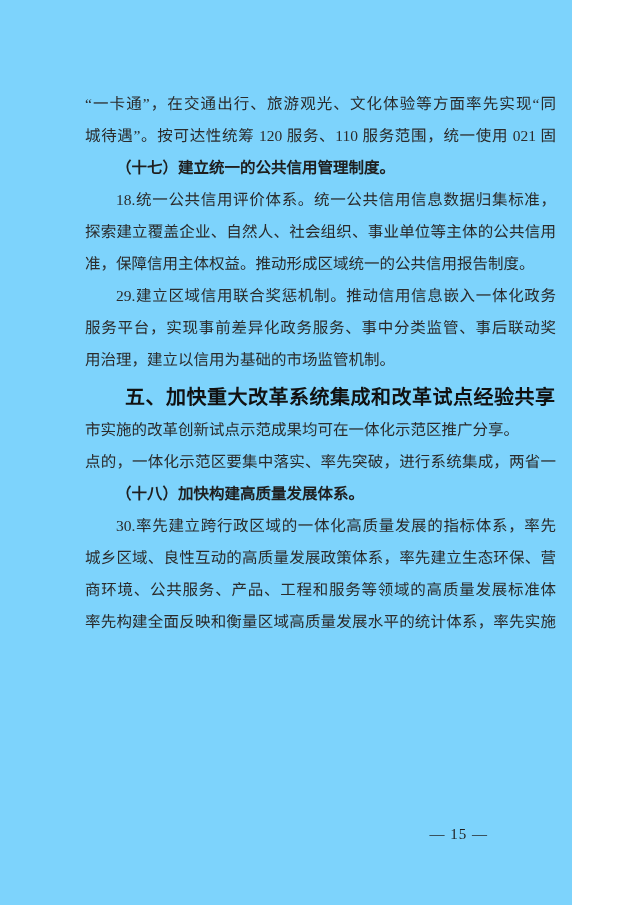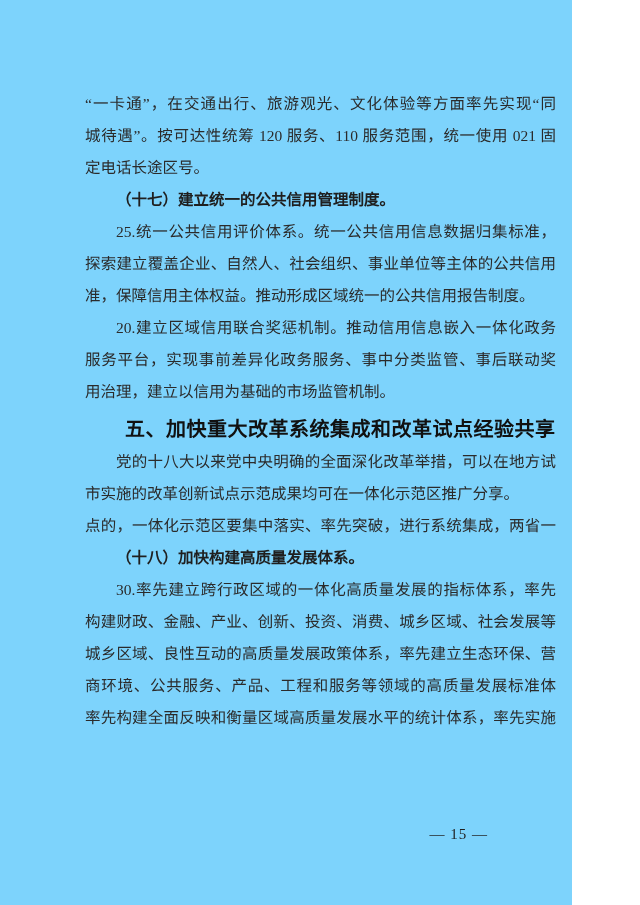--- a/index.html
+++ b/index.html
@@ -64,49 +64,46 @@
     }
   </style>
 </head>
 <body>
 
 <div class="page">
   <main class="doc-body" id="doc-body">
       <div class="block paragraph">
         <div class="line">“一卡通”，在交通出行、旅游观光、文化体验等方面率先实现“同</div>
         <div class="line">城待遇”。按可达性统筹 120 服务、110 服务范围，统一使用 021 固</div>
-        <div class="line last">定电话长途区号。</div>
       </div>
       <div class="block heading-sub">
         <div class="line indent last">（十七）建立统一的公共信用管理制度。</div>
       </div>
       <div class="block paragraph">
-        <div class="line indent">25.统一公共信用评价体系。统一公共信用信息数据归集标准，</div>
+        <div class="line indent">18.统一公共信用评价体系。统一公共信用信息数据归集标准，</div>
         <div class="line">探索建立覆盖企业、自然人、社会组织、事业单位等主体的公共信用</div>
         <div class="line last">准，保障信用主体权益。推动形成区域统一的公共信用报告制度。</div>
       </div>
       <div class="block paragraph">
-        <div class="line indent">20.建立区域信用联合奖惩机制。推动信用信息嵌入一体化政务</div>
+        <div class="line indent">29.建立区域信用联合奖惩机制。推动信用信息嵌入一体化政务</div>
         <div class="line">服务平台，实现事前差异化政务服务、事中分类监管、事后联动奖惩。</div>
         <div class="line last">用治理，建立以信用为基础的市场监管机制。</div>
       </div>
       <div class="block heading-section">
         <div class="line indent last">五、加快重大改革系统集成和改革试点经验共享共用</div>
       </div>
       <div class="block paragraph">
-        <div class="line indent">党的十八大以来党中央明确的全面深化改革举措，可以在地方试</div>
         <div class="line last">市实施的改革创新试点示范成果均可在一体化示范区推广分享。</div>
         <div class="line">点的，一体化示范区要集中落实、率先突破，进行系统集成，两省一</div>
       </div>
       <div class="block heading-sub">
         <div class="line indent last">（十八）加快构建高质量发展体系。</div>
       </div>
       <div class="block paragraph">
         <div class="line indent">30.率先建立跨行政区域的一体化高质量发展的指标体系，率先</div>
-        <div class="line">构建财政、金融、产业、创新、投资、消费、城乡区域、社会发展等</div>
         <div class="line">城乡区域、良性互动的高质量发展政策体系，率先建立生态环保、营</div>
         <div class="line">商环境、公共服务、产品、工程和服务等领域的高质量发展标准体系，</div>
         <div class="line">率先构建全面反映和衡量区域高质量发展水平的统计体系，率先实施</div>
       </div>
     </main>
   <footer class="footer">
     <span>— 15 —</span>
   </footer>
 </div>
 

